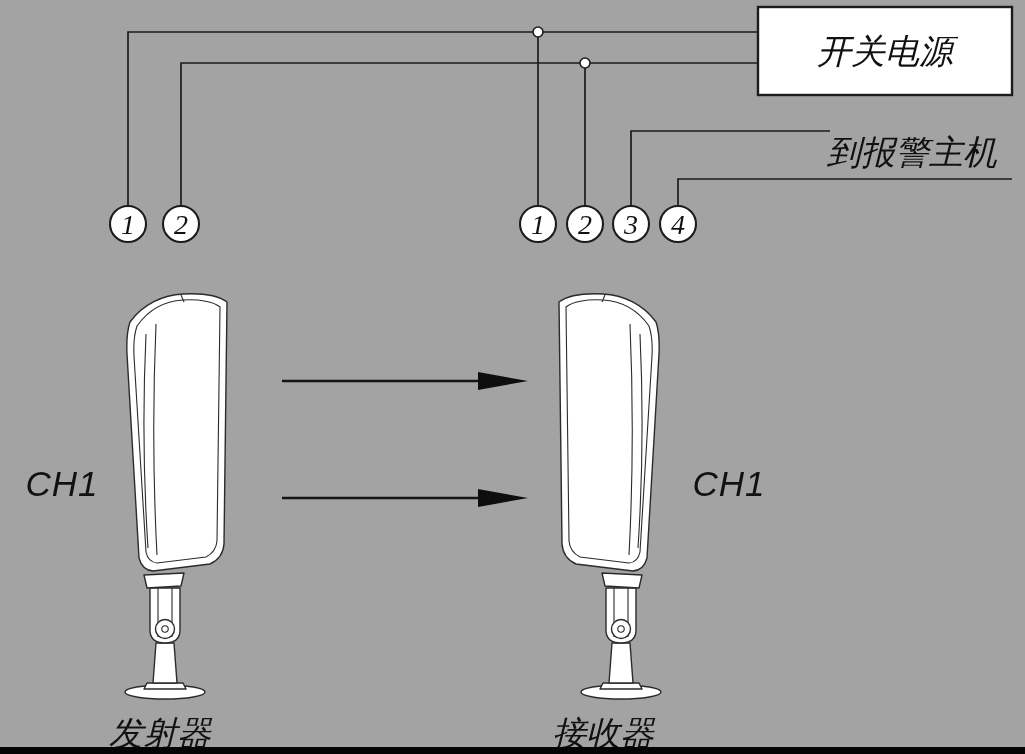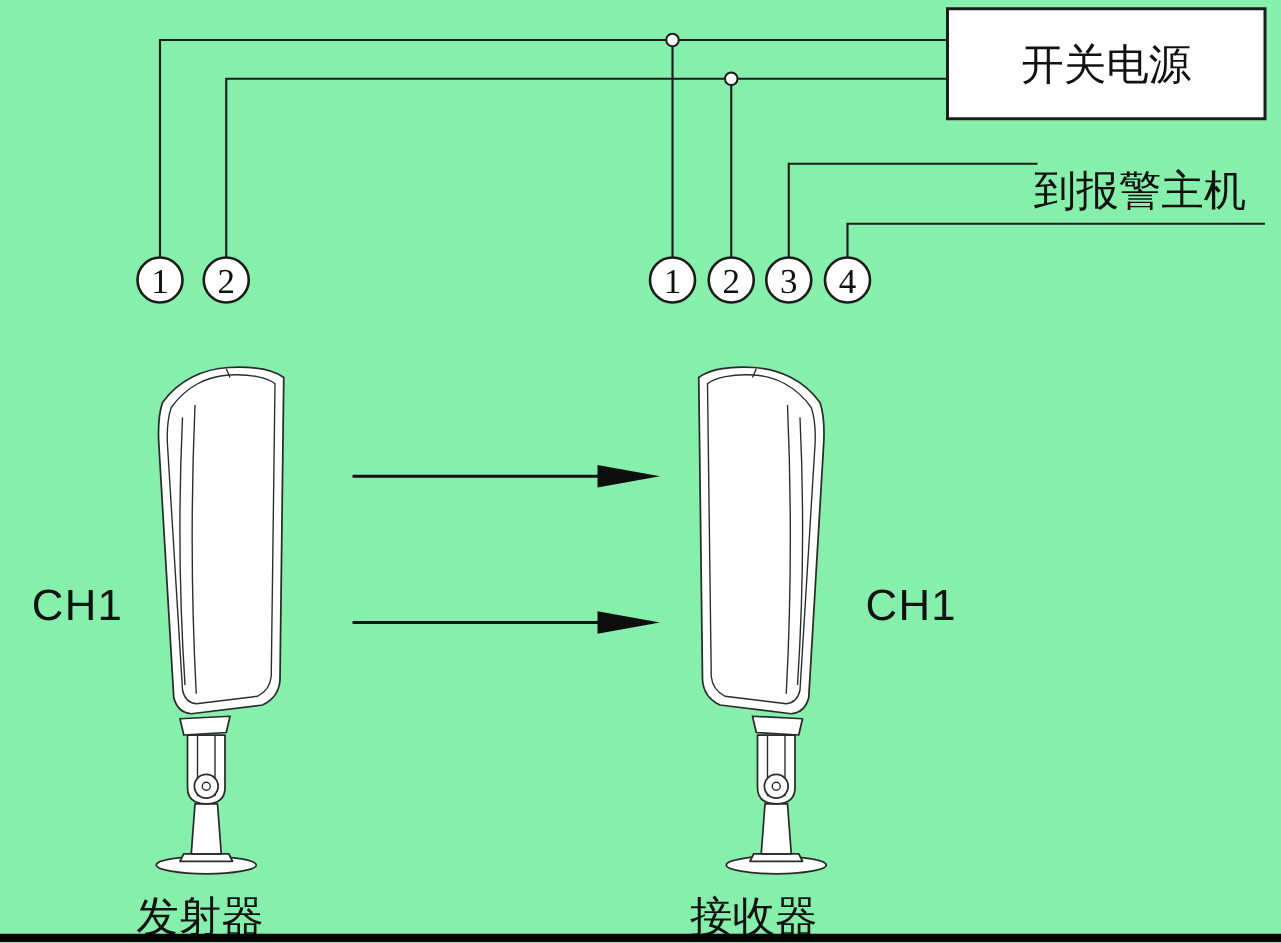--- a/index.html
+++ b/index.html
@@ -1,21 +1,22 @@
 <!DOCTYPE html>
 <html><head>
 <meta charset="utf-8">
 <style>
   html,body{margin:0;padding:0;background:#ffffff;}
   .stage{
     position:relative;
     width:1025px;height:754px;
-    background:#86efac;
+    background:#a3a3a3;
     overflow:hidden;
     font-family:"Liberation Sans", sans-serif;
+    font-style:italic;
   }
   svg{display:block;}
   .wire{stroke:#1c1c1c;stroke-width:1.7;fill:none;stroke-linecap:butt;stroke-linejoin:miter;}
   .box{fill:#ffffff;stroke:#1c1c1c;stroke-width:2.4;}
   .tcirc{fill:#ffffff;stroke:#1c1c1c;stroke-width:2.1;}
   .node{fill:#ffffff;stroke:#1c1c1c;stroke-width:1.6;}
   .cn{font-family:"Liberation Sans", sans-serif;font-size:34px;fill:#111111;}
   .digit{font-family:"Liberation Serif", serif;font-size:28px;fill:#111111;}
   .ch{font-family:"Liberation Sans", sans-serif;font-size:35px;fill:#111111;letter-spacing:1px;}
   .dev{fill:#ffffff;stroke:#2b2b2b;stroke-width:1.4;stroke-linejoin:round;}

